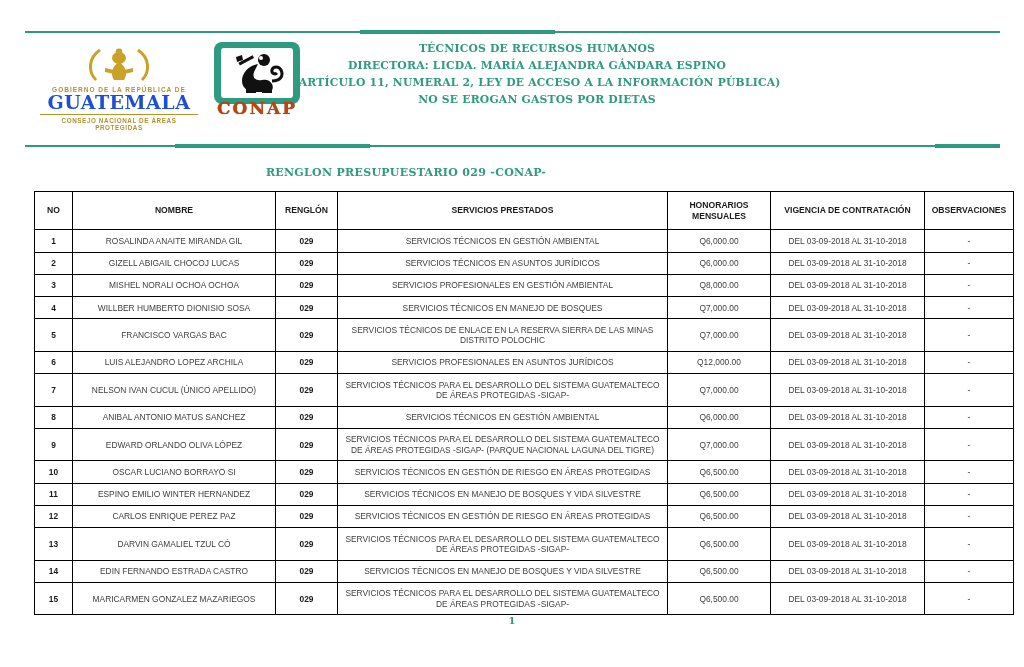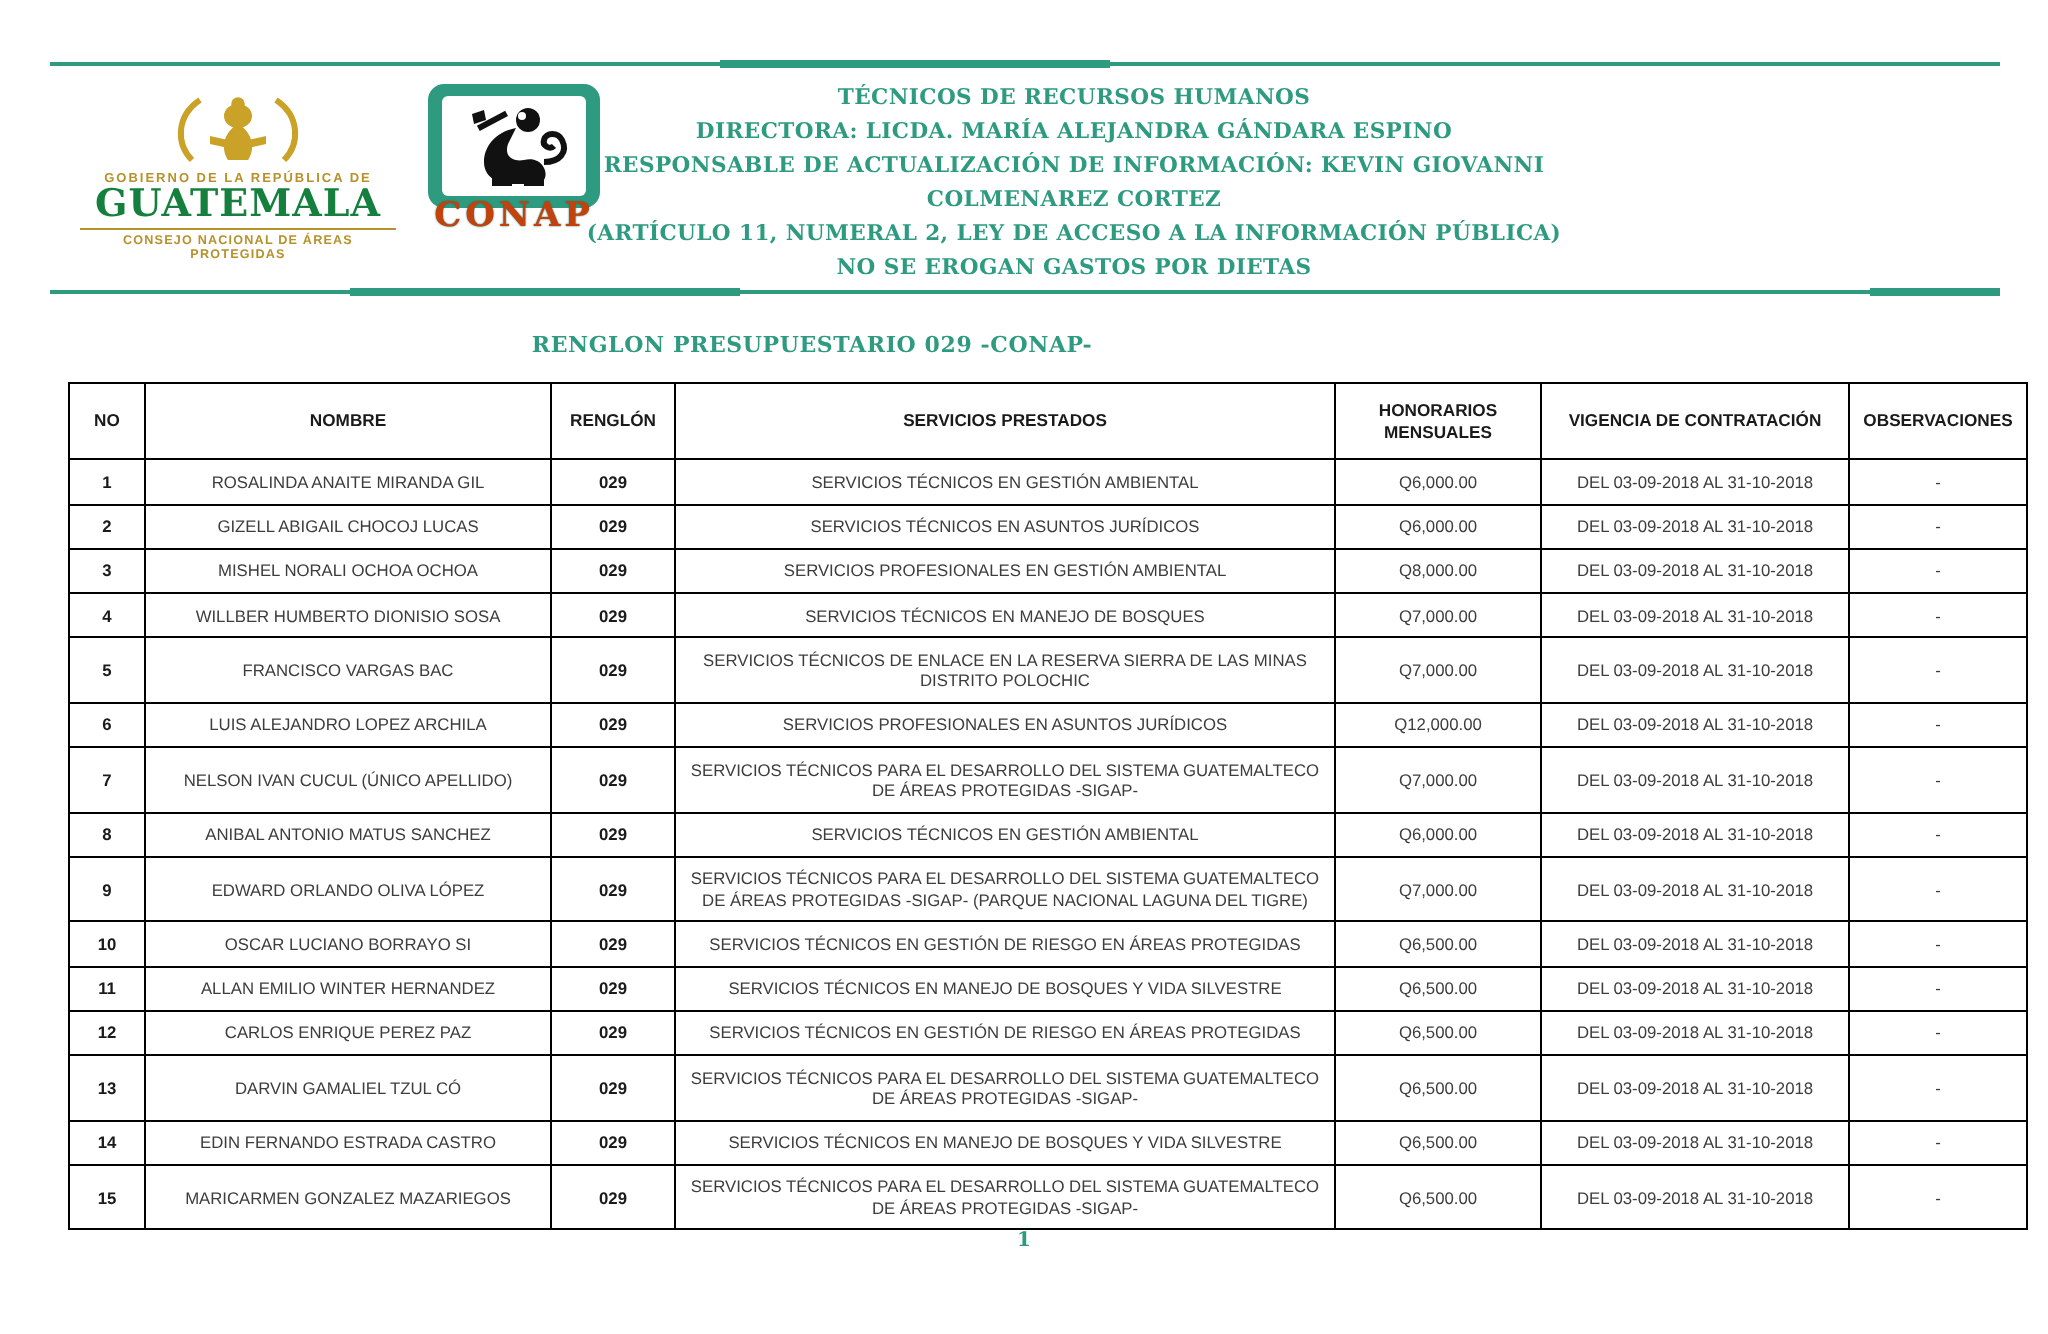--- a/index.html
+++ b/index.html
@@ -16,21 +16,21 @@
   .rule { position: absolute; left: 25px; width: 975px; height: 2px; background: #2e9b80; }
   .rule .thick { position: absolute; top: -1px; height: 4px; background: #2e9b80; }
   .rule-top { top: 31px; }
   .rule-bottom { top: 145px; }
 
   
   .logos { position: absolute; top: 42px; left: 40px; display: flex; align-items: flex-start; gap: 14px; }
   .gt-logo { width: 158px; text-align: center; padding-top: 2px; }
   .gt-emblem { height: 40px; display: flex; justify-content: center; }
   .gt-line1 { font-size: 6.5px; font-weight: bold; color: #b5922c; letter-spacing: 1px; margin-top: 2px; }
-  .gt-name { font-family: "DejaVu Serif", serif; font-size: 19px; font-weight: bold; color: #15803d; letter-spacing: 0.5px; line-height: 1; }
+  .gt-name { font-family: "DejaVu Serif", serif; font-size: 19px; font-weight: bold; color: #1d4ed8; letter-spacing: 0.5px; line-height: 1; }
   .gt-line3 { font-size: 6.3px; font-weight: bold; color: #b5922c; letter-spacing: 0.6px; border-top: 1px solid #b5922c; margin-top: 2px; padding-top: 2px; }
   .conap-logo { width: 90px; text-align: center; position: relative; }
   .conap-box { width: 86px; height: 62px; background: #2e9b80; border-radius: 8px; padding: 6px 7px; margin: 0 auto; }
   .conap-box-inner { width: 100%; height: 100%; background: #fff; border-radius: 3px; display: flex; align-items: center; justify-content: center; }
   .conap-word { font-family: "DejaVu Serif", serif; font-size: 17px; font-weight: bold; color: #c2410c; letter-spacing: 2px; margin-top: -6px; text-shadow: 0 0 1px #1c6b57; }
 
   
   .hdr-text {
     position: absolute; top: 40px; left: 268px; right: 218px;
     text-align: center;
@@ -131,21 +131,20 @@
           </svg>
         </div>
       </div>
       <div class="conap-word">CONAP</div>
     </div>
   </div>
 
   <div class="hdr-text">
     <div>TÉCNICOS DE RECURSOS HUMANOS</div>
     <div>DIRECTORA: LICDA. MARÍA ALEJANDRA GÁNDARA ESPINO</div>
-    <div>RESPONSABLE DE ACTUALIZACIÓN DE INFORMACIÓN: KEVIN GIOVANNI COLMENAREZ CORTEZ</div>
     <div>(ARTÍCULO 11, NUMERAL 2, LEY DE ACCESO A LA INFORMACIÓN PÚBLICA)</div>
     <div>NO SE EROGAN GASTOS POR DIETAS</div>
   </div>
 
   <div class="rule rule-bottom">
     <div class="thick" style="left:150px;width:195px;"></div>
     <div class="thick" style="right:0;width:65px;"></div>
   </div>
 
   <div class="table-title">RENGLON PRESUPUESTARIO 029 -CONAP-</div>
@@ -257,21 +256,21 @@
       <td class="c-no">10</td>
       <td class="c-nombre">OSCAR LUCIANO BORRAYO SI</td>
       <td class="c-renglon">029</td>
       <td class="c-servicios">SERVICIOS TÉCNICOS EN GESTIÓN DE RIESGO EN ÁREAS PROTEGIDAS</td>
       <td class="c-monto">Q6,500.00</td>
       <td class="c-vigencia">DEL 03-09-2018 AL 31-10-2018</td>
       <td class="c-obs">-</td>
     </tr>
         <tr>
       <td class="c-no">11</td>
-      <td class="c-nombre">ALLAN EMILIO WINTER HERNANDEZ</td>
+      <td class="c-nombre">ESPINO EMILIO WINTER HERNANDEZ</td>
       <td class="c-renglon">029</td>
       <td class="c-servicios">SERVICIOS TÉCNICOS EN MANEJO DE BOSQUES Y VIDA SILVESTRE</td>
       <td class="c-monto">Q6,500.00</td>
       <td class="c-vigencia">DEL 03-09-2018 AL 31-10-2018</td>
       <td class="c-obs">-</td>
     </tr>
         <tr>
       <td class="c-no">12</td>
       <td class="c-nombre">CARLOS ENRIQUE PEREZ PAZ</td>
       <td class="c-renglon">029</td>

